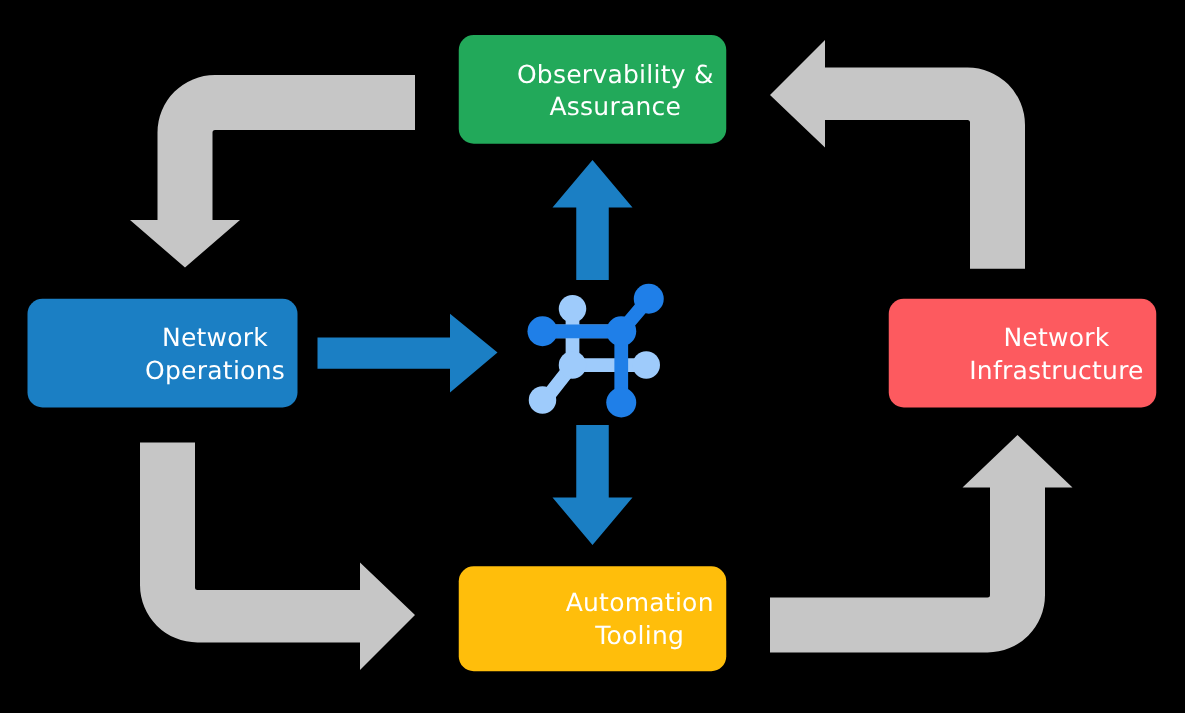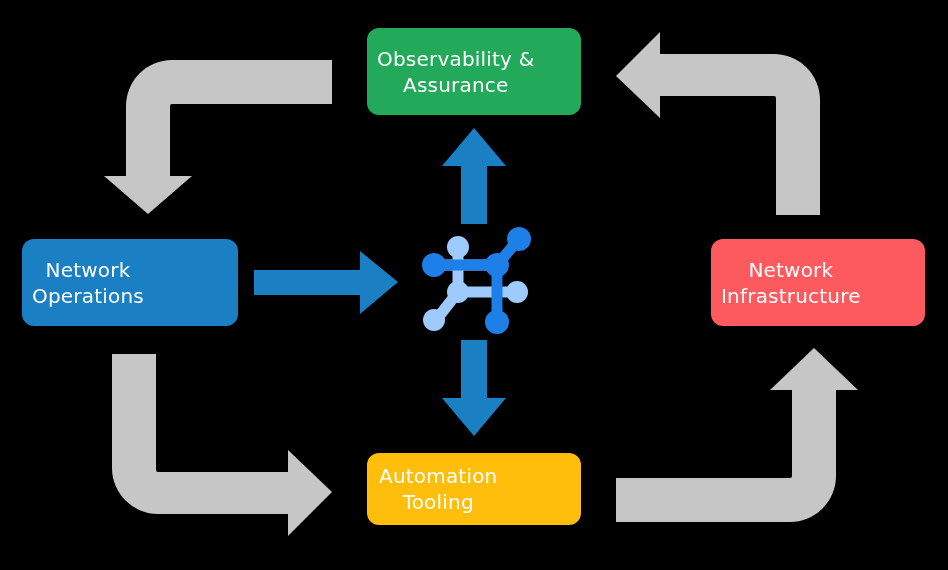--- a/index.html
+++ b/index.html
@@ -22,21 +22,21 @@
     left: 0;
     top: 0;
     width: 948px;
     height: 570px;
   }
   .node-box {
     position: absolute;
     border-radius: 12px;
     display: flex;
     align-items: center;
-    justify-content: flex-start;
+    justify-content: flex-end;
     text-align: center;
     color: #ffffff;
     font-size: 20px;
     line-height: 1.3;
     font-weight: 400;
     letter-spacing: 0.2px;
     box-sizing: border-box;
     padding: 4px 10px;
   }
   .node-label {
@@ -46,21 +46,21 @@
   #box-observability {
     left: 367px; top: 28px; width: 214px; height: 87px;
   }
   #box-network-operations {
     left: 22px; top: 239px; width: 216px; height: 87px;
   }
   #box-network-infrastructure {
     left: 711px; top: 239px; width: 214px; height: 87px;
   }
   #box-automation-tooling {
-    left: 367px; top: 453px; width: 214px; height: 72px; padding-left: 12px;
+    left: 367px; top: 453px; width: 214px; height: 84px; padding-left: 12px;
   }
 </style>
 </head>
 <body>
 
 <div id="canvas">
 
   <svg class="svg-layer" viewBox="0 0 948 570">
 
     <g>

